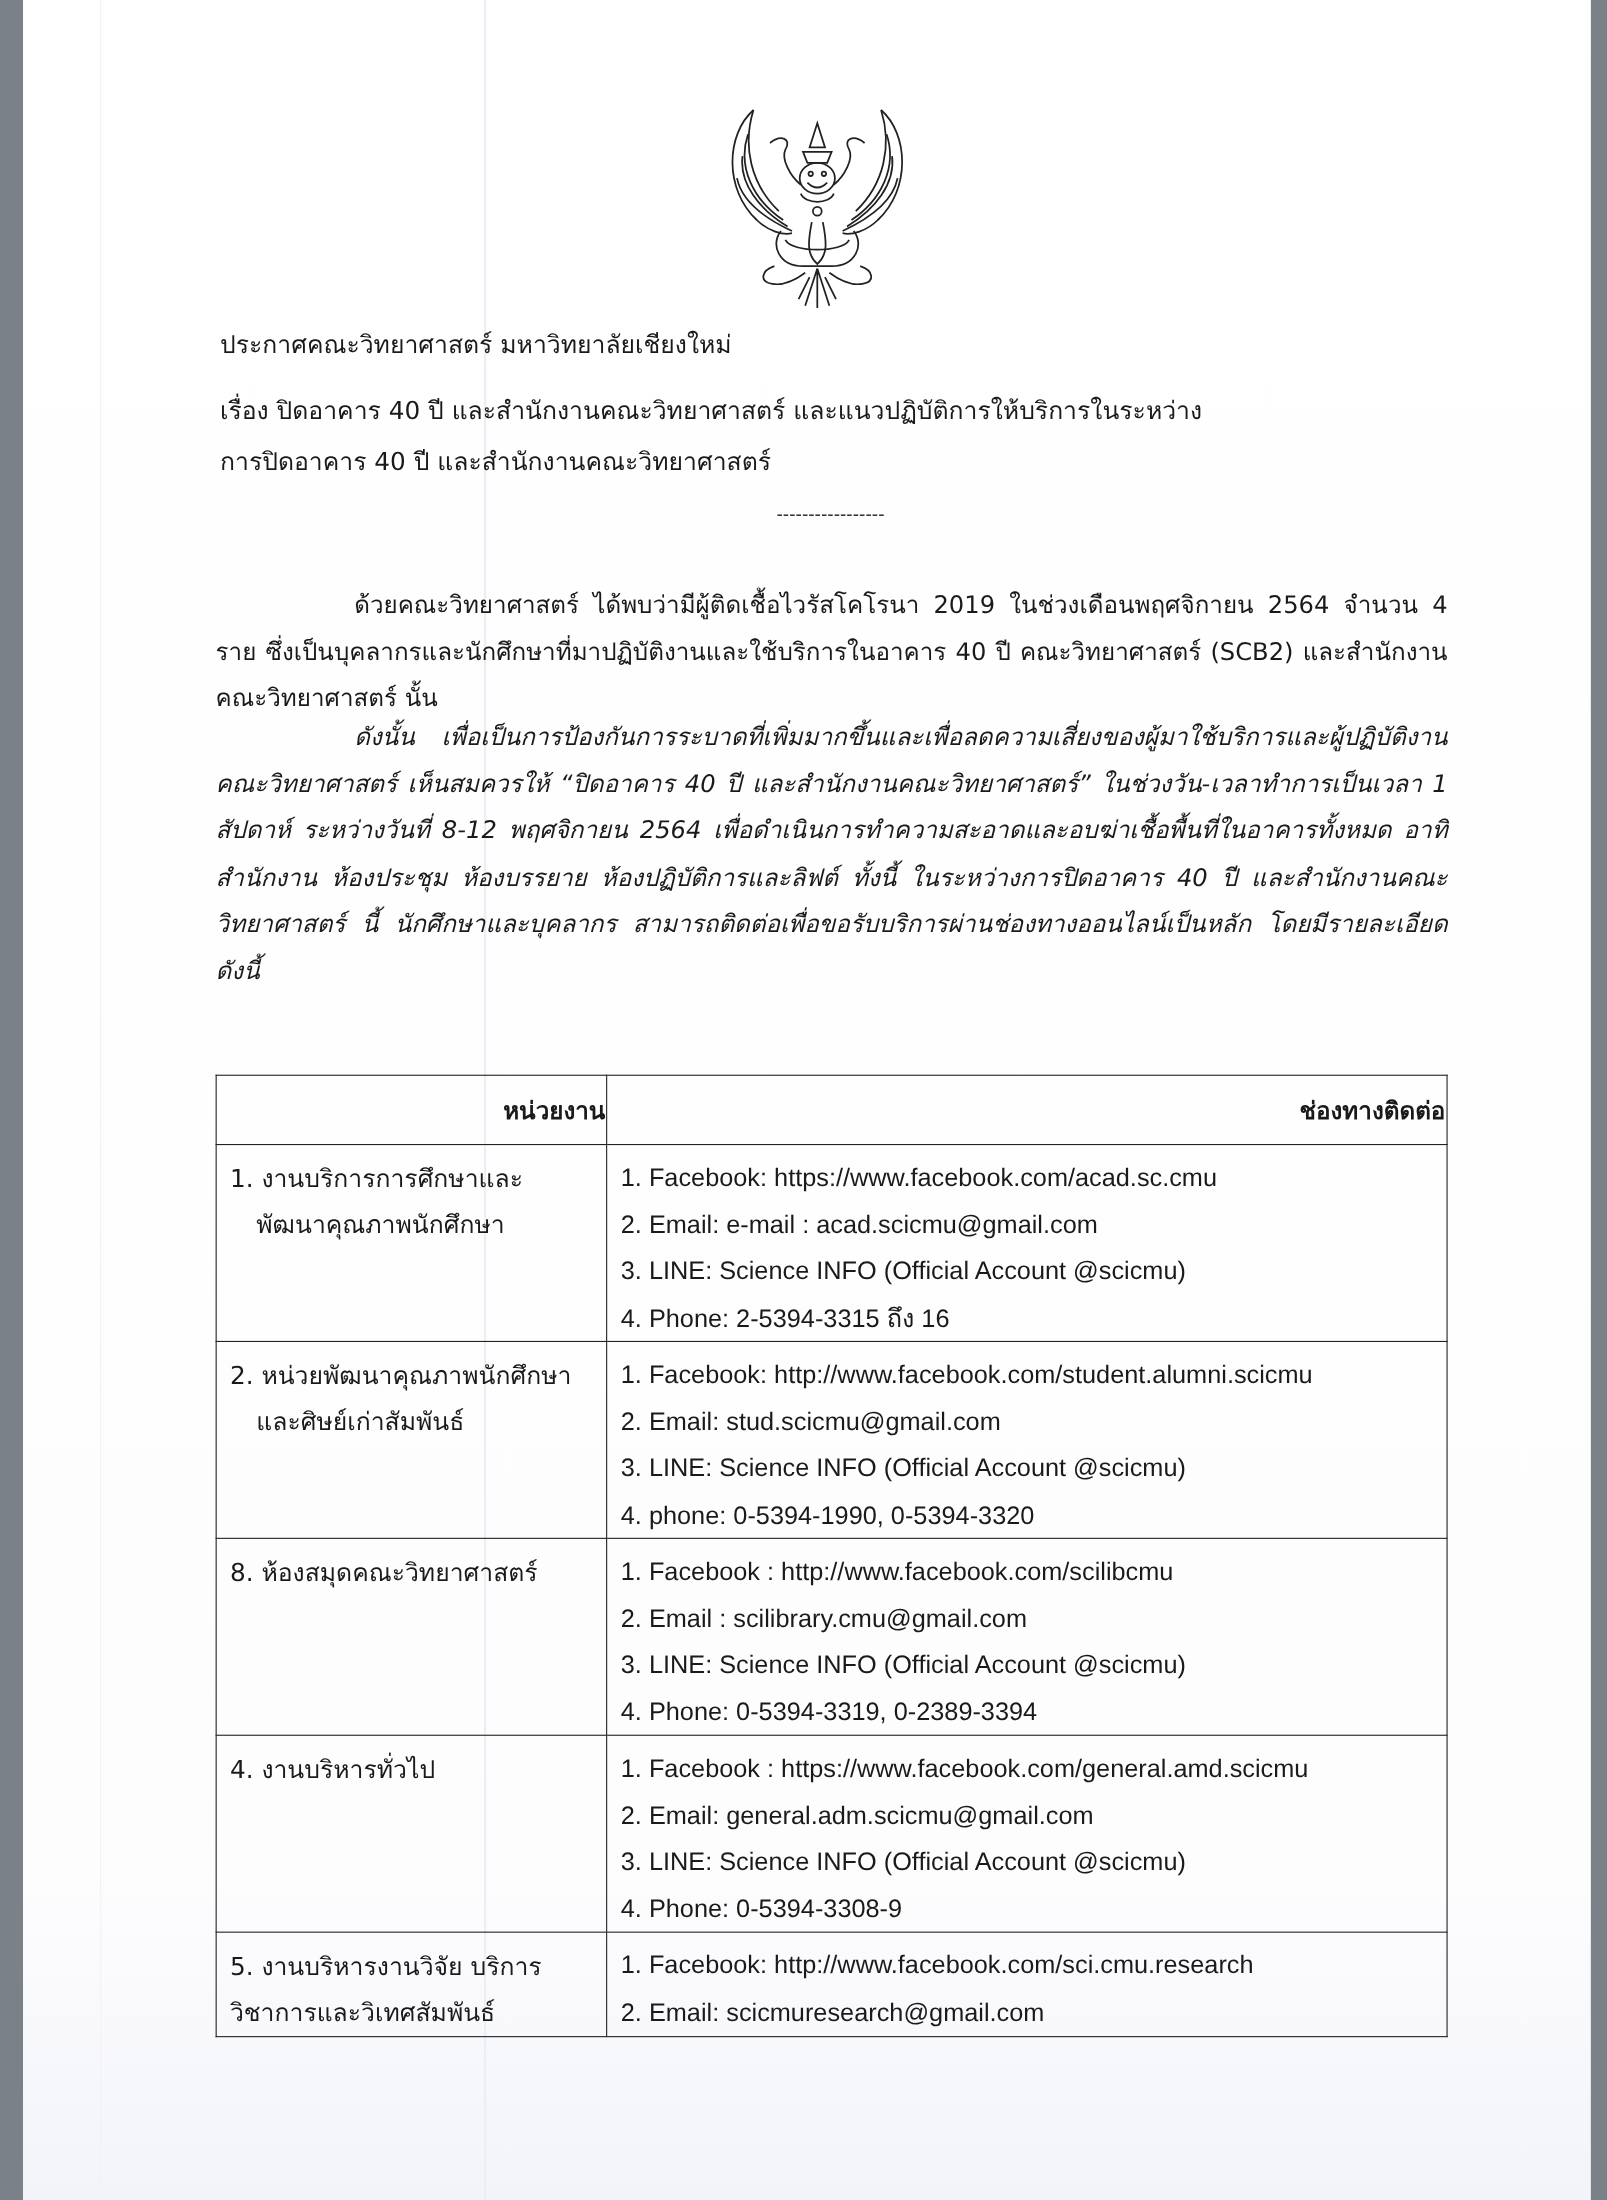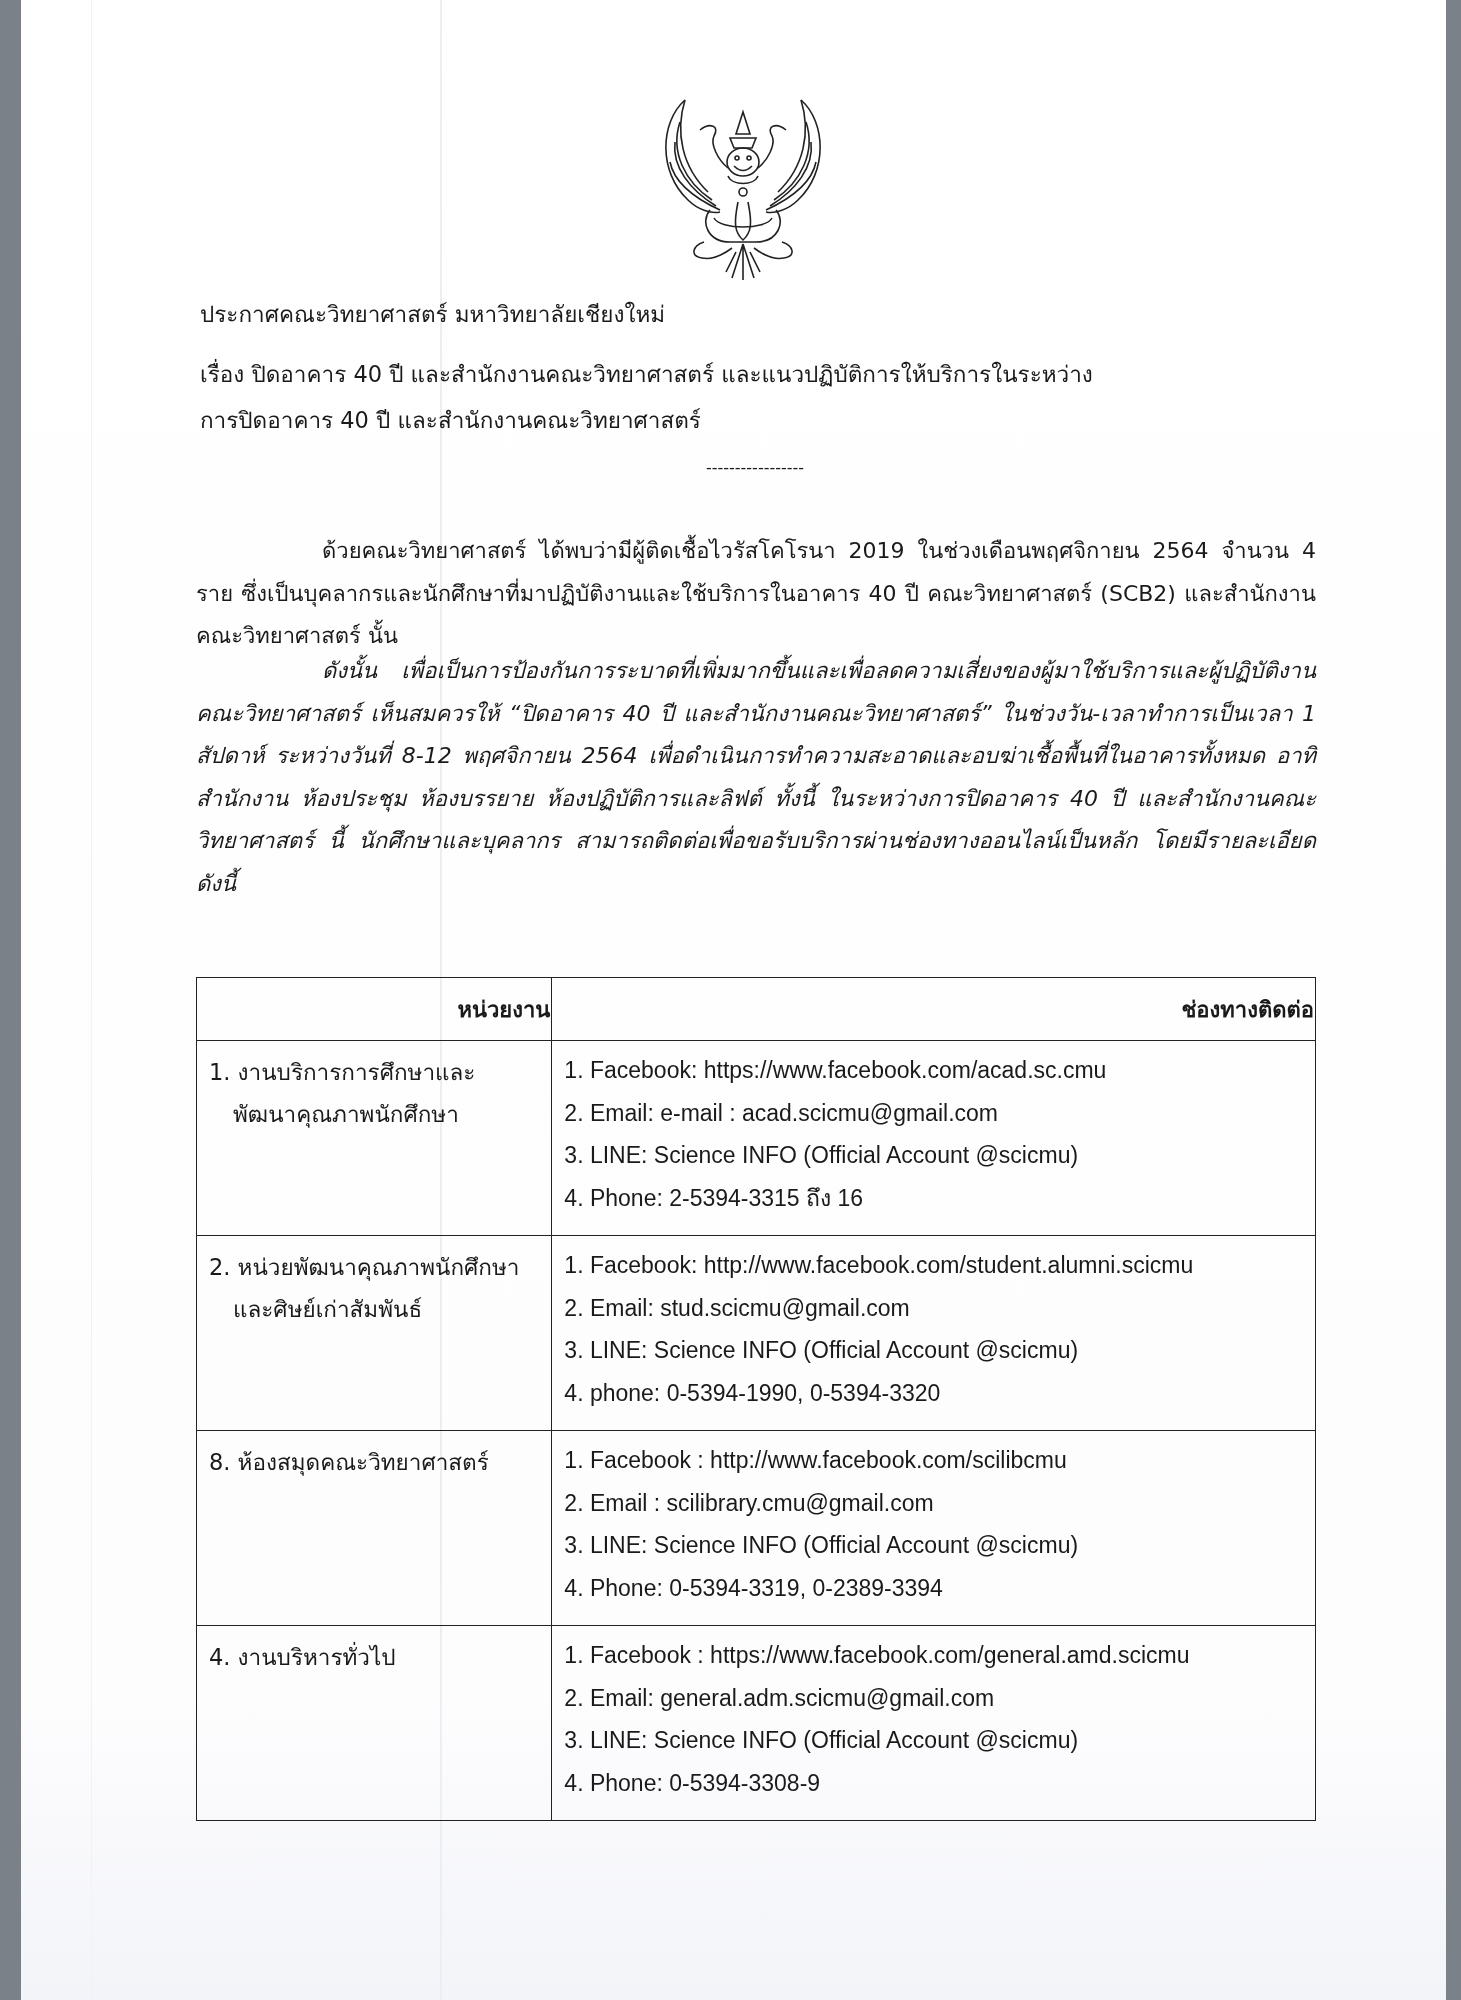--- a/index.html
+++ b/index.html
@@ -33,21 +33,21 @@
     position: absolute; left: 196px; top: 977px; width: 1120px;
     border-collapse: collapse; font-size: 22.5px;
   }
   table.contacts th, table.contacts td { border: 1.6px solid #222; vertical-align: top; }
   table.contacts th { height: 60px; font-weight: bold; text-align: right; vertical-align: middle; font-size: 22px; }
   table.contacts col.c1 { width: 356px; }
   table.contacts col.c2 { width: 764px; }
   td.unit { padding: 10px 10px 0 12px; line-height: 42px; }
   td.unit .l2 { padding-left: 24px; display: block; }
   td.unit .l2.noindent { padding-left: 0; }
-  td.channels { padding: 8px 10px 16px 12px; line-height: 42.5px; font-family: "Liberation Sans", sans-serif; font-size: 23px; }
+  td.channels { padding: 8px 10px 0 12px; line-height: 42.5px; font-family: "Liberation Sans", sans-serif; font-size: 23px; }
   td.channels .ch { display: block; white-space: nowrap; }
   tr.r1 td { height: 164px; }
   tr.r2 td { height: 164px; }
   tr.r3 td { height: 161px; }
   tr.r4 td { height: 161px; }
   tr.r5 td { height: 76px; }
 </style>
 </head>
 <body>
 
@@ -156,14 +156,24 @@
       <td class="unit">
         <span>4. งานบริหารทั่วไป</span>
       </td>
       <td class="channels">
         <span class="ch">1. Facebook : https://www.facebook.com/general.amd.scicmu</span>
         <span class="ch">2. Email: general.adm.scicmu@gmail.com</span>
         <span class="ch">3. LINE: Science INFO (Official Account @scicmu)</span>
         <span class="ch">4. Phone:  0-5394-3308-9</span>
       </td>
     </tr>
+    <tr class="r5">
+      <td class="unit">
+        <span>5. งานบริหารงานวิจัย บริการ</span>
+        <span class="l2 noindent">วิชาการและวิเทศสัมพันธ์</span>
+      </td>
+      <td class="channels">
+        <span class="ch">1. Facebook:  http://www.facebook.com/sci.cmu.research</span>
+        <span class="ch">2. Email:  scicmuresearch@gmail.com</span>
+      </td>
+    </tr>
   </tbody>
 </table>
 
 </body></html>

